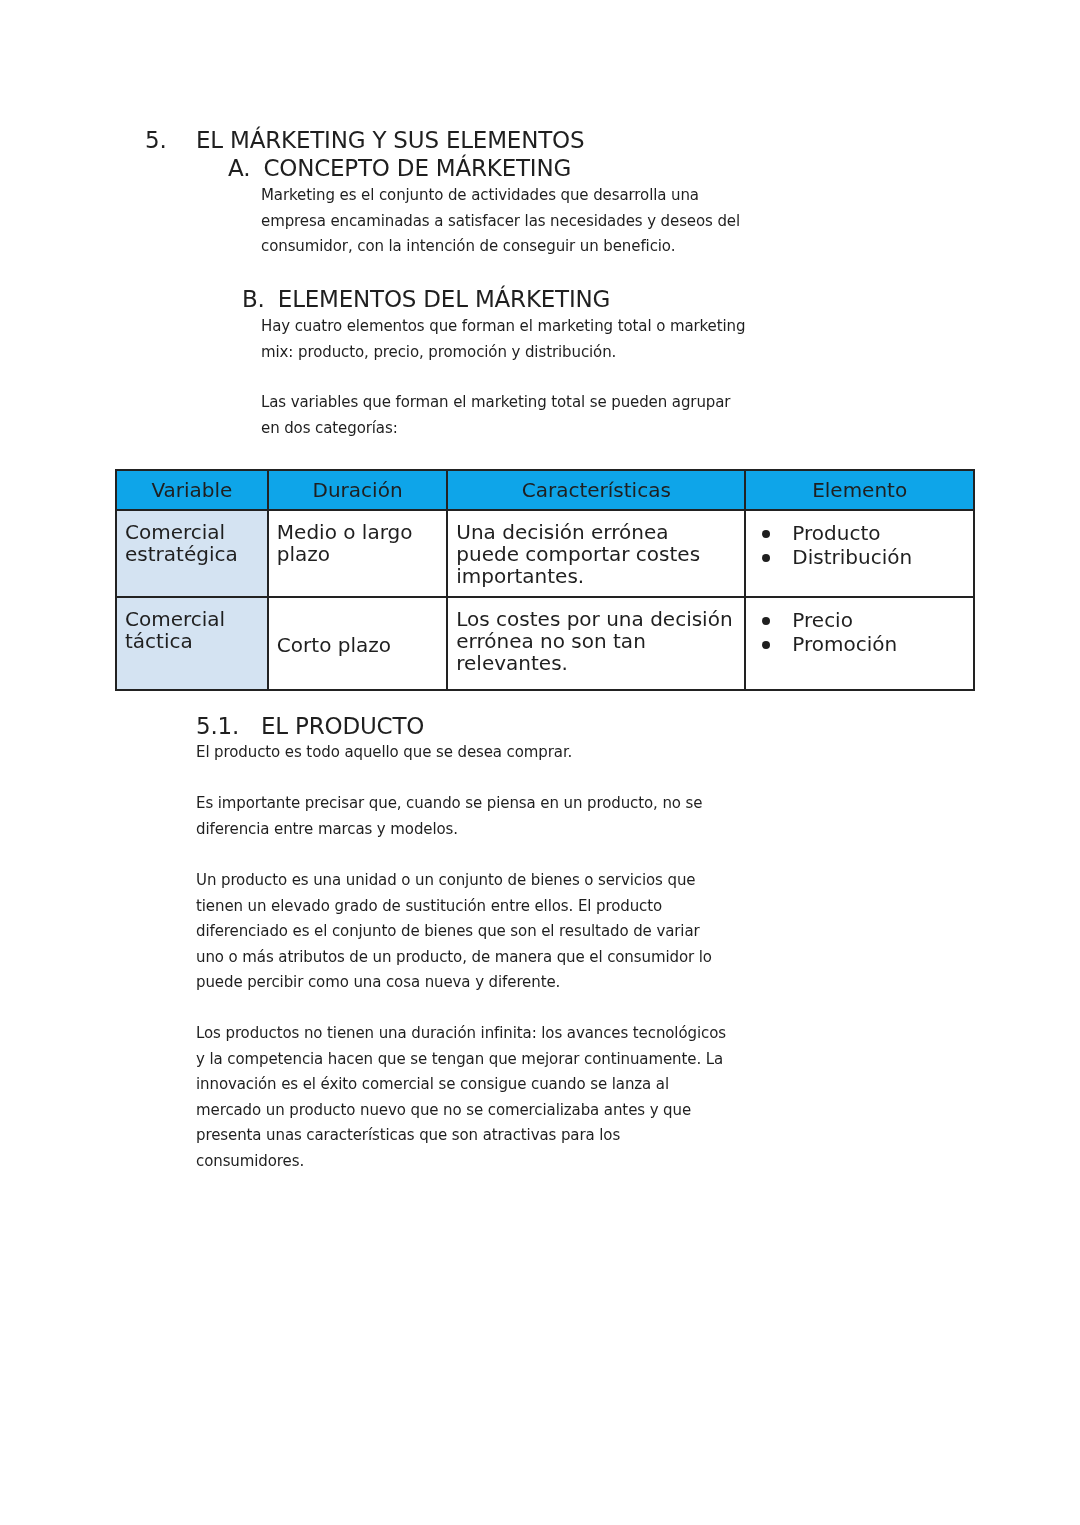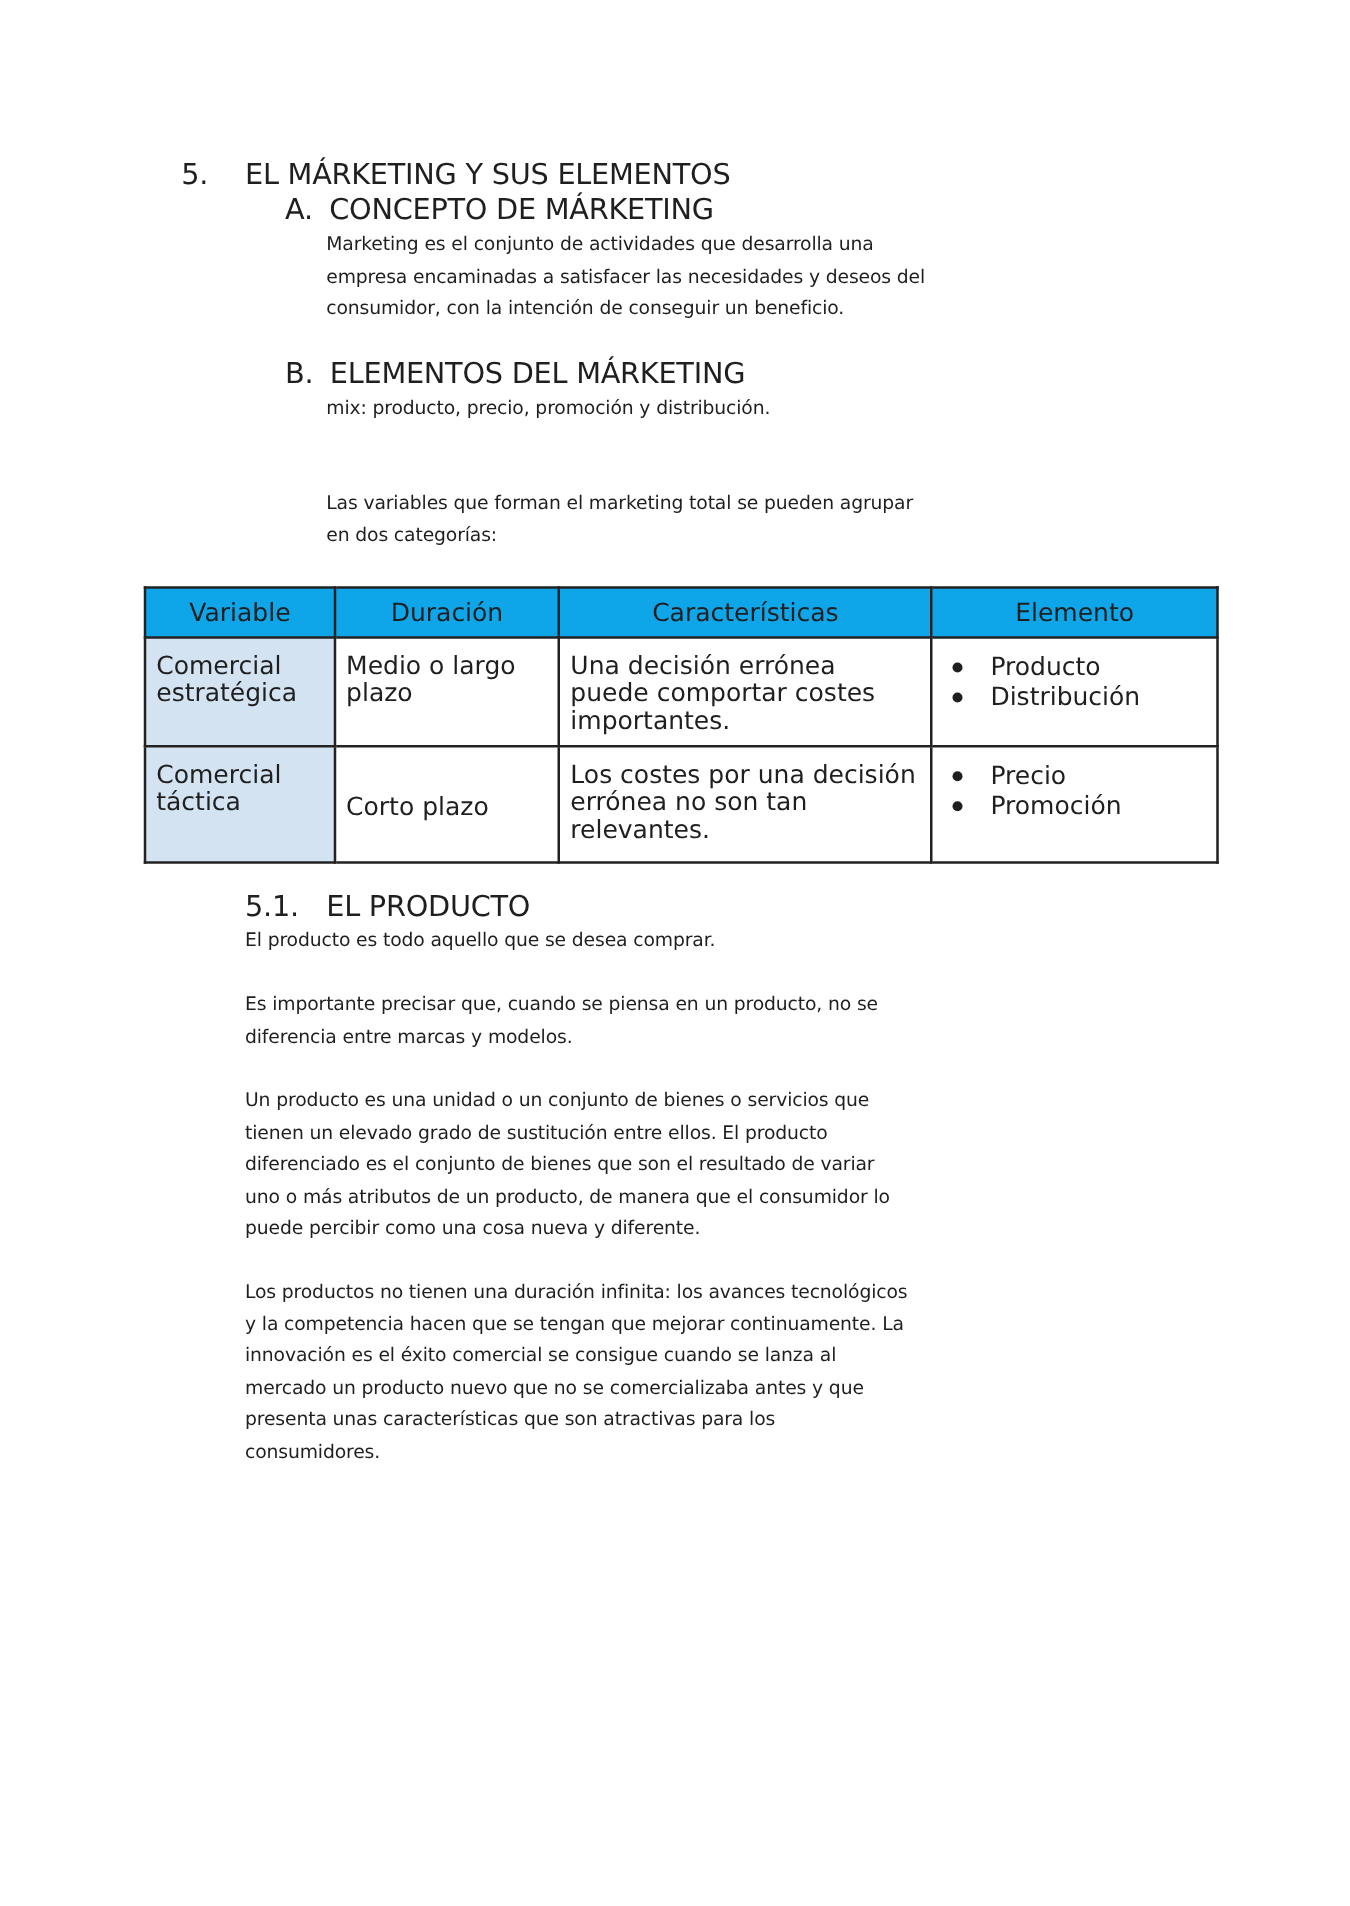--- a/index.html
+++ b/index.html
@@ -44,25 +44,26 @@
 <div class="abs h2" style="left:228px; top:155px;">
   <span>A.</span>
   <span style="margin-left:6px;">CONCEPTO DE MÁRKETING</span>
 </div>
 <div class="abs" style="left:261px; top:183px; width:720px;">
   <p class="p">Marketing es el conjunto de actividades que desarrolla una</p>
   <p class="p">empresa encaminadas a satisfacer las necesidades y deseos del</p>
   <p class="p">consumidor, con la intención de conseguir un beneficio.</p>
 </div>
 
-<div class="abs h2" style="left:228px; top:286px;">
+<div class="abs h2" style="left:242px; top:286px;">
   <span>B.</span>
   <span style="margin-left:6px;">ELEMENTOS DEL MÁRKETING</span>
 </div>
 <div class="abs" style="left:261px; top:314px; width:720px;">
+  <p class="p">Hay cuatro elementos que forman el marketing total o marketing</p>
   <p class="p">mix: producto, precio, promoción y distribución.</p>
 </div>
 <div class="abs" style="left:261px; top:390px; width:720px;">
   <p class="p">Las variables que forman el marketing total se pueden agrupar</p>
   <p class="p">en dos categorías:</p>
 </div>
 
 <table class="mix">
   <colgroup>
     <col style="width:152px">

